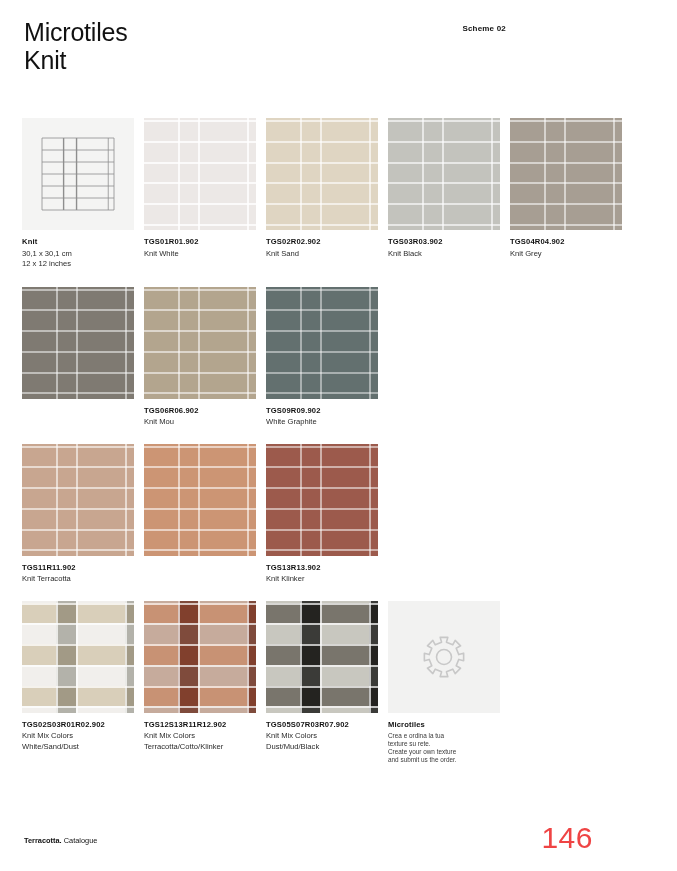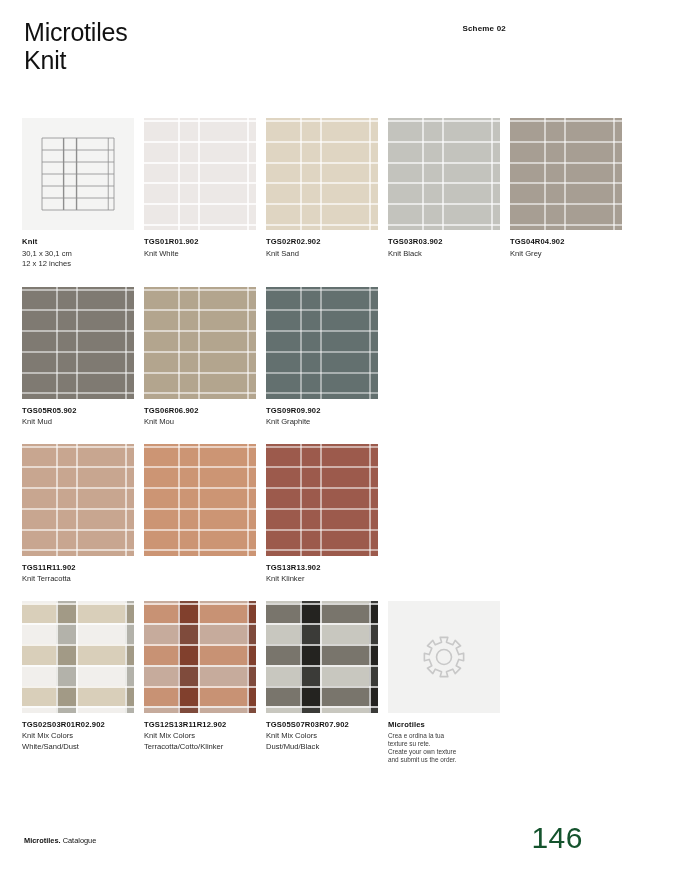--- a/index.html
+++ b/index.html
@@ -42,21 +42,21 @@
   .code{font-size:7.6px;font-weight:700;letter-spacing:0.15px;color:#111;line-height:10px;}
   .name{font-size:7.6px;font-weight:400;color:#2a2a2a;line-height:10.5px;margin-top:1.5px;white-space:pre-line;}
   .sub{font-size:7.6px;font-weight:400;color:#2a2a2a;line-height:10.5px;white-space:pre-line;}
   .desc{font-size:6.4px;font-weight:400;color:#3a3a3a;line-height:8.2px;margin-top:2px;white-space:pre-line;}
 
   
   .footer{position:absolute;left:24px;bottom:22px;right:24px;height:40px;}
   .foot-left{position:absolute;left:0;bottom:4px;font-size:7.4px;color:#111;}
   .foot-left b{font-weight:700;}
   .foot-left span{font-weight:400;}
-  .pageno{position:absolute;right:70px;bottom:-6px;font-size:30px;font-weight:400;color:#14532d;letter-spacing:0.5px;}
+  .pageno{position:absolute;right:60px;bottom:-6px;font-size:30px;font-weight:400;color:#ef4444;letter-spacing:0.5px;}
 </style>
 </head>
 <body>
 
 <div class="page">
 
   <div class="header">
     <div class="title">
       <span>Microtiles</span>
       <span class="l2">Knit</span>
@@ -174,24 +174,20 @@
               <i class="h" style="top: 20.5%; background: rgba(255, 255, 255, 0.5);"></i>
               <i class="h" style="top: 39%; background: rgba(255, 255, 255, 0.5);"></i>
               <i class="h" style="top: 57.5%; background: rgba(255, 255, 255, 0.5);"></i>
               <i class="h" style="top: 76%; background: rgba(255, 255, 255, 0.5);"></i>
               <i class="h" style="top: 94.5%; background: rgba(255, 255, 255, 0.5);"></i>
               <i class="v" style="left: 30%; background: rgba(255, 255, 255, 0.5);"></i>
               <i class="v" style="left: 48%; background: rgba(255, 255, 255, 0.5);"></i>
               <i class="v" style="left: 92%; background: rgba(255, 255, 255, 0.5);"></i>
             </div>
           </div>
-          <div class="cap">
-            <div class="code">TGS05R05.902</div>
-            <div class="name">Knit Mud</div>
-          </div>
         </div>
         <div class="cell">
           <div class="swatch" style="background: rgb(179, 165, 142);">
             <div class="weave">
               <i class="h" style="top: 2%; background: rgba(255, 255, 255, 0.55);"></i>
               <i class="h" style="top: 20.5%; background: rgba(255, 255, 255, 0.55);"></i>
               <i class="h" style="top: 39%; background: rgba(255, 255, 255, 0.55);"></i>
               <i class="h" style="top: 57.5%; background: rgba(255, 255, 255, 0.55);"></i>
               <i class="h" style="top: 76%; background: rgba(255, 255, 255, 0.55);"></i>
               <i class="h" style="top: 94.5%; background: rgba(255, 255, 255, 0.55);"></i>
@@ -214,21 +210,21 @@
               <i class="h" style="top: 57.5%; background: rgba(255, 255, 255, 0.45);"></i>
               <i class="h" style="top: 76%; background: rgba(255, 255, 255, 0.45);"></i>
               <i class="h" style="top: 94.5%; background: rgba(255, 255, 255, 0.45);"></i>
               <i class="v" style="left: 30%; background: rgba(255, 255, 255, 0.45);"></i>
               <i class="v" style="left: 48%; background: rgba(255, 255, 255, 0.45);"></i>
               <i class="v" style="left: 92%; background: rgba(255, 255, 255, 0.45);"></i>
             </div>
           </div>
           <div class="cap">
             <div class="code">TGS09R09.902</div>
-            <div class="name">Knit Graphite</div>
+            <div class="name">White Graphite</div>
           </div>
         </div>
       </div>
       <div class="row">
         <div class="cell">
           <div class="swatch" style="background: rgb(200, 166, 144);">
             <div class="weave">
               <i class="h" style="top: 2%; background: rgba(255, 255, 255, 0.58);"></i>
               <i class="h" style="top: 20.5%; background: rgba(255, 255, 255, 0.58);"></i>
               <i class="h" style="top: 39%; background: rgba(255, 255, 255, 0.58);"></i>
@@ -369,19 +365,19 @@
 texture su rete.
 Create your own texture
 and submit us the order.</div>
           </div>
         </div>
       </div>
     </div>
 
   <div class="footer">
     <div class="foot-left">
-      <b>Microtiles.</b>
+      <b>Terracotta.</b>
       <span>Catalogue</span>
     </div>
     <div class="pageno">146</div>
   </div>
 
 </div>
 
 </body></html>

